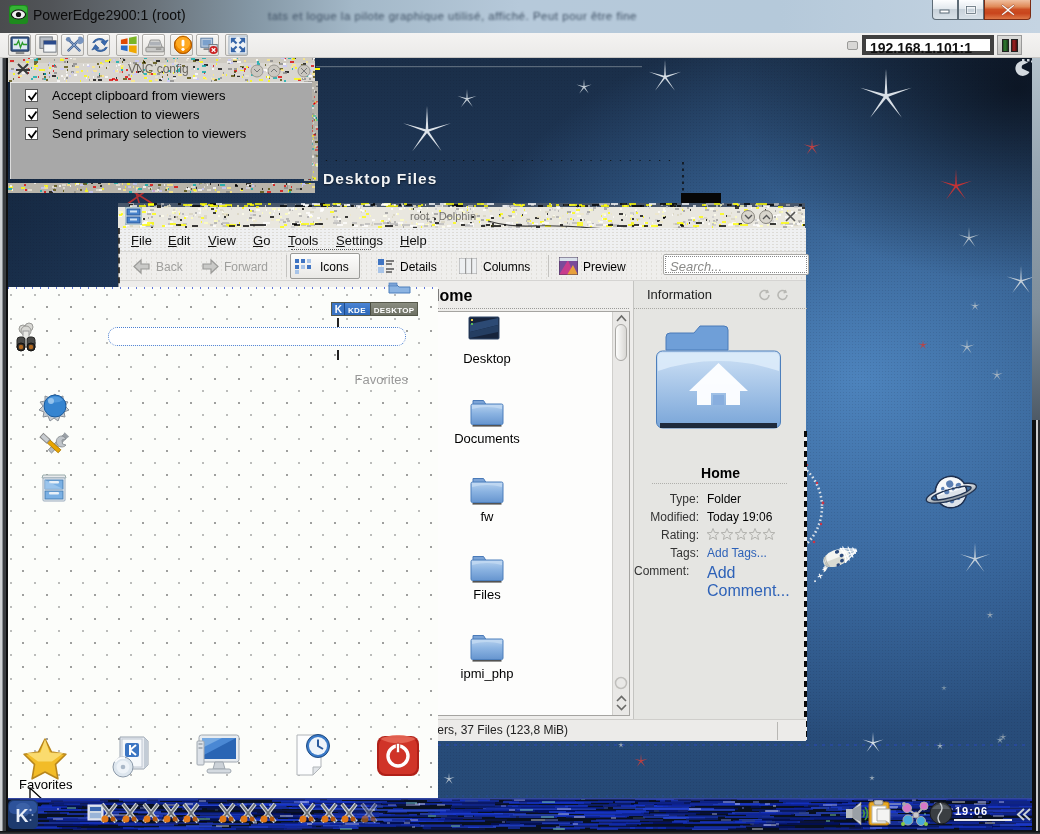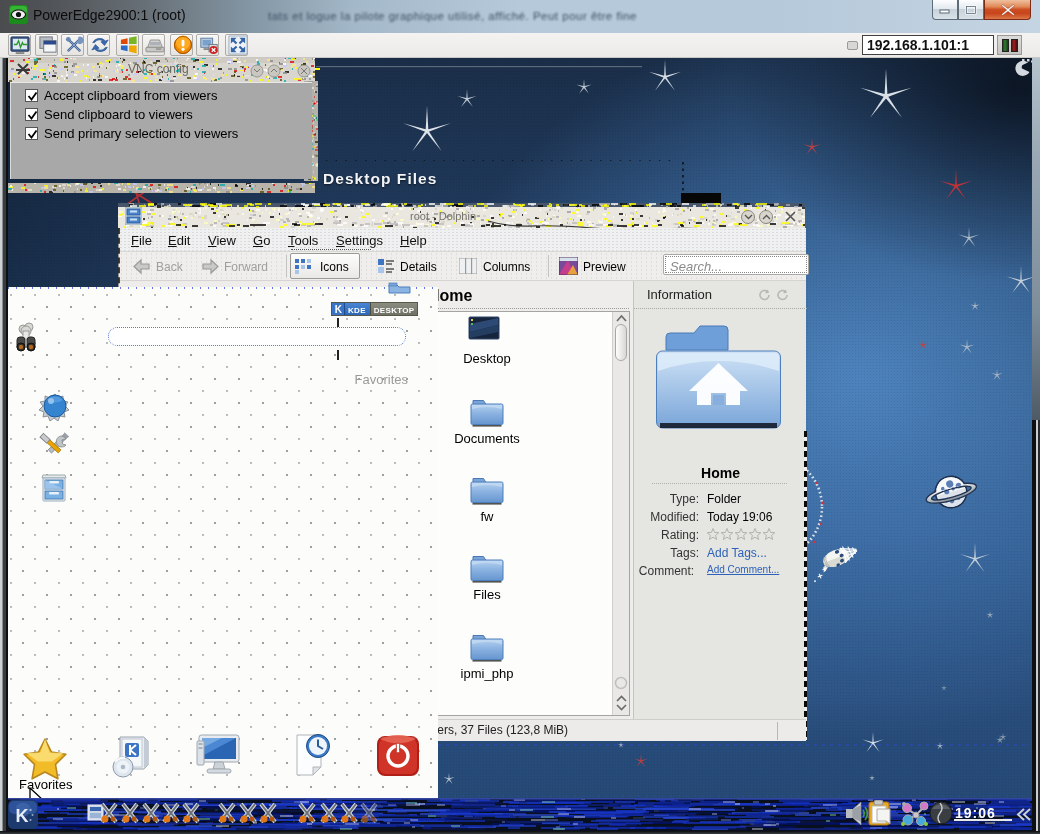--- a/index.html
+++ b/index.html
@@ -7,57 +7,57 @@
 #tbar .title{position:absolute;left:33px;top:7px;font-size:14px;color:#0c0c0c}
 #ghost{position:absolute;left:268px;top:10px;font-size:11.5px;color:#3d4f63;filter:blur(1.1px);letter-spacing:.5px}
 .wbtn{position:absolute;top:0;height:20px;border:1px solid #5e6c77;border-top:none;background:linear-gradient(180deg,#fdfeff 0%,#e3e9ee 45%,#c8d2da 50%,#d8e1e8 100%)}
 #btnmin{left:932px;width:26px;border-radius:0 0 0 4px}
 #btnmax{left:958px;width:26px}
 #btncls{left:984px;width:47px;border-radius:0 0 4px 0;background:linear-gradient(180deg,#f0c0a0 0%,#e08a58 35%,#cc4e22 50%,#c8441c 70%,#dd7848 100%);border-color:#7c2c14}
 .wg{position:absolute;left:0;top:0;width:100%;height:100%;display:flex;align-items:center;justify-content:center}
 #vtools{position:absolute;left:0;top:33px;width:1040px;height:25px;background:linear-gradient(180deg,#f4f3f2,#ebeae8);border-bottom:1px solid #c9c7c4}
 .ticon{position:absolute;top:2px;width:20px;height:20px}
 .tbf{position:absolute;top:1px;width:23px;height:22px;background:linear-gradient(180deg,#f7f6f4,#e6e4e0);border:1px solid #aeaca8;border-radius:2px;box-shadow:inset 0 1px 0 #fff}
-#addr{position:absolute;left:862px;top:35px;width:132px;height:20px;background:#fff;border:1px solid #404040;font-size:14px;font-weight:bold;color:#111;padding:1px 4px;line-height:17px}
+#addr{position:absolute;left:862px;top:35px;width:132px;height:20px;background:#fff;border:4px solid #404040;font-size:14px;font-weight:bold;color:#111;padding:1px 4px;line-height:17px}
 #ind{position:absolute;left:997px;top:35px;width:25px;height:20px;background:linear-gradient(180deg,#dcdcda,#c6c5c2);border:1px solid #999}
 #ind .g{position:absolute;left:4px;top:3px;width:7px;height:13px;background:linear-gradient(90deg,#1d4a1d,#2f7a2f 40%,#163a16);border:1px solid #222}
 #ind .r{position:absolute;left:13px;top:3px;width:7px;height:13px;background:linear-gradient(90deg,#5a1515,#a02020 40%,#3f0f0f);border:1px solid #222}
 #tinybtn{position:absolute;left:847px;top:41px;width:11px;height:9px;background:#d8d7d5;border:1px solid #9a9a98;border-radius:2px}
 #lbord{position:absolute;left:0;top:58px;width:8px;height:773px;background:linear-gradient(90deg,#cfd2d4 0 2px,#8a8f93 2px 3px,#3a3d40 3px 6px,#0e0f10 6px 8px)}
 #rbord{position:absolute;left:1032px;top:58px;width:8px;height:773px;background:linear-gradient(90deg,#0d0f11 0 4px,#caccce 4px 6.5px,#26292d 6.5px 8px)}
 #rbordtop{position:absolute;left:1032px;top:58px;width:8px;height:362px;background:linear-gradient(180deg,#b4c2cc 0%,#97a6b2 30%,#7e8d9a 70%,#4e5a66 100%)}
 #bbord{position:absolute;left:0;top:831px;width:1040px;height:3px;background:linear-gradient(180deg,#0b0c0d,#3c4043)}
 #screen{position:absolute;left:8px;top:58px;width:1024px;height:773px;overflow:hidden;background-image:radial-gradient(circle,rgba(8,14,28,.10) 0.6px,transparent 1px),radial-gradient(ellipse 380px 260px at 1010px 30px,rgba(4,8,16,.72) 0%,rgba(4,8,16,0) 75%),linear-gradient(90deg,rgba(8,18,32,.38) 0%,rgba(8,18,32,.18) 14%,rgba(8,18,32,0) 30%),radial-gradient(ellipse 600px 500px at 852px 320px,rgba(86,146,208,.8) 0%,rgba(70,126,186,.45) 45%,rgba(70,126,186,0) 72%),linear-gradient(180deg,#1a2e48 0%,#203a5c 22%,#28486f 42%,#2b5080 62%,#294e7c 82%,#254874 100%);background-size:3px 3px,auto,auto,auto,auto}
 #dfold{position:absolute;left:315px;top:112px;font-size:15.5px;font-weight:bold;color:#f2f4f6;letter-spacing:1.05px;text-shadow:0 1px 2px rgba(0,0,0,.6)}
 #vnccfg{position:absolute;left:0px;top:0px;width:307px;height:130px}
 #vnccfg .body{position:absolute;left:2px;top:24px;width:302px;height:97px;background:#a8a8a8;border-top:1px solid #e8e8e8;border-left:1px solid #dcdcdc}
 .ckrow{position:absolute;left:14px;height:13px;font-size:13px;color:#000;white-space:nowrap}
 .ckbox{position:absolute;left:0;top:0;width:13px;height:13px;background:#fff;border:1px solid #555}
-.cklab{position:absolute;left:19px;top:-1px}
+.cklab{position:absolute;left:27px;top:-1px}
 #dolphin{position:absolute;left:110px;top:145px;width:687px;height:538px;background:#efefed;border-left:1px solid #9a9a98;border-right:1px solid #8a8a88}
 #dmenu{position:absolute;left:0;top:25px;width:687px;height:24px;background-image:radial-gradient(circle,#dddbd6 0.5px,transparent 1px);background-size:4px 3px;background-color:#eff0f1;border-bottom:1px solid #d8d8d6;font-size:13px;color:#111}
 #dmenu span{position:absolute;top:5px}
 #dtool{position:absolute;left:0;top:49px;width:687px;height:29px;background-image:radial-gradient(circle,#e0ded9 0.5px,transparent 1px);background-size:5px 4px;background-color:#efeeec;border-bottom:1px solid #d5d4d2;font-size:12px}
 #dcontent{position:absolute;left:0;top:78px;width:687px;height:438px;background:#eeedeb}
 #dfile{position:absolute;left:-10px;top:30px;width:521px;height:405px;background:#fdfdfc;border:1px solid #a5a4a1}
 #dinfo{position:absolute;left:514px;top:78px;width:173px;height:438px;background:#e5e5e2;border-left:1px solid #c4c4c1}
 #dstatus{position:absolute;left:0;top:516px;width:687px;height:22px;background:#ecebe9;border-top:1px solid #cfcecb;font-size:12px;color:#222}
 .flab{position:absolute;font-size:13px;color:#000;text-align:center;width:120px}
 #dscroll{position:absolute;left:493px;top:31px;width:17px;height:403px;background:#e9e8e6;border-left:1px solid #d0cfcc}
 #kick{position:absolute;left:0;top:229px;width:430px;height:511px;background:#fcfdfa}
 #kick .dots{position:absolute;left:0;top:0;width:100%;height:100%;background-image:radial-gradient(circle,rgba(40,40,40,.6) 0.6px,transparent 1px),radial-gradient(circle,rgba(40,40,40,.42) 0.6px,transparent 1px);background-size:24px 24px,24px 24px;background-position:3px 8px,15px 20px}
 #ksearch{position:absolute;left:100px;top:40px;width:298px;height:19px;background:#fff;border:1.5px dotted #4a7fd0;border-radius:9px}
 #kfavtop{position:absolute;left:288px;top:85px;width:112px;height:14px;font-size:13px;color:#9a9a9a;text-align:right}
 #kbadge{position:absolute;left:323px;top:15px;height:14px;display:flex;border:1px solid #55584a;background:#2d68b8;font-size:8px;font-weight:bold;color:#fff;letter-spacing:.3px}
 #kbadge .k1{width:13px;background:#3a74c4;border-right:1px solid #1d4a8a;position:relative}
 #kbadge .k2{padding:3px 4px 0 3px;background:linear-gradient(180deg,#4a84d4,#2d68b8)}
 #kbadge .k3{padding:3px 3px 0 3px;background:linear-gradient(180deg,#8a8d80,#6e7164);border-left:1px solid #4a4d40}
 #kfavlab{position:absolute;left:11px;top:490px;width:60px;font-size:13px;color:#000}
 #taskbar{position:absolute;left:0;top:740px;width:1024px;height:33px;background:#0a1220}
-#clock{position:absolute;left:947px;top:7px;font-size:14px;font-weight:bold;color:#fff;letter-spacing:1px}</style></head>
+#clock{position:absolute;left:947px;top:7px;font-size:11px;font-weight:bold;color:#fff;letter-spacing:1px}</style></head>
 <body>
 <div id="win">
 <div id="tbargrad"></div>
 <div id="tbar">
       <svg class="abs" style="left:9px;top:5px" width="19" height="19" viewBox="0 0 19 19">
         <rect x="0" y="0" width="19" height="19" rx="3" fill="#1d8a1d"></rect>
         <rect x="1" y="1" width="17" height="8" rx="3" fill="#35b435"></rect>
         <ellipse cx="9.5" cy="9.5" rx="7.5" ry="5" fill="#111"></ellipse>
         <ellipse cx="9.5" cy="9.5" rx="6.5" ry="4" fill="#eee"></ellipse>
         <circle cx="9.5" cy="9.5" r="2.6" fill="#111"></circle>
@@ -508,21 +508,21 @@
           <div class="ckrow" style="top:6px">
             <span class="ckbox"><svg width="13" height="13">
                 <path d="M2.5 6 L5.5 9.5 L10.5 2.5" fill="none" stroke="#000" stroke-width="1.8"></path>
               </svg></span>
             <span class="cklab">Accept clipboard from viewers</span>
           </div>
           <div class="ckrow" style="top:25px">
             <span class="ckbox"><svg width="13" height="13">
                 <path d="M2.5 6 L5.5 9.5 L10.5 2.5" fill="none" stroke="#000" stroke-width="1.8"></path>
               </svg></span>
-            <span class="cklab">Send clipboard to viewers</span>
+            <span class="cklab">Send selection to viewers</span>
           </div>
           <div class="ckrow" style="top:44px">
             <span class="ckbox"><svg width="13" height="13">
                 <path d="M2.5 6 L5.5 9.5 L10.5 2.5" fill="none" stroke="#000" stroke-width="1.8"></path>
               </svg></span>
             <span class="cklab">Send primary selection to viewers</span>
           </div>
         </div>
       </div>
 <div id="dolphin">
@@ -714,22 +714,22 @@
             <g fill="#e4e4e1" stroke="#b2b2ae" stroke-width="1">
               <path id="rstar" d="M7 1.5 L8.6 5.4 L12.8 5.7 L9.6 8.4 L10.6 12.5 L7 10.2 L3.4 12.5 L4.4 8.4 L1.2 5.7 L5.4 5.4 z"></path>
               <use href="#rstar" x="14"></use>
               <use href="#rstar" x="28"></use>
               <use href="#rstar" x="42"></use>
               <use href="#rstar" x="56"></use>
             </g>
           </svg>
 <div class="abs" style="left:0;top:265px;width:65px;text-align:right;font-size:12px;color:#333">Tags:</div>
           <div class="abs" style="left:73px;top:265px;font-size:12px;color:#2e62b8;">Add Tags...</div>
-<div class="abs" style="left:0;top:283px;width:65px;text-align:center;font-size:12px;color:#333">Comment:</div>
-          <div class="abs" style="left:73px;top:283px;font-size:10px;color:#2e62b8;text-decoration:underline">Add Comment...</div>
+<div class="abs" style="left:0;top:283px;width:65px;text-align:left;font-size:12px;color:#333">Comment:</div>
+          <div class="abs" style="left:73px;top:283px;font-size:16px;color:#2e62b8;">Add Comment...</div>
 </div>
 <div class="abs" style="left:685px;top:228px;width:3px;height:309px;background:repeating-linear-gradient(180deg,#0a0a0a 0 6px,#f0f0f0 6px 10px)"></div>
 <div class="abs" style="left:-1px;top:25px;width:1px;height:65px;border-left:2px dashed #151515;opacity:.8"></div>
 <div id="dstatus">
           <div class="abs" style="left:658px;top:2px;width:1px;height:18px;background:#b8b7b4"></div>
           <span style="position:absolute;left:285px;top:3px">9 Folders, 37 Files (123,8 MiB)</span>
         </div>
 </div>
 <div id="kick">
 <div class="dots"></div>

